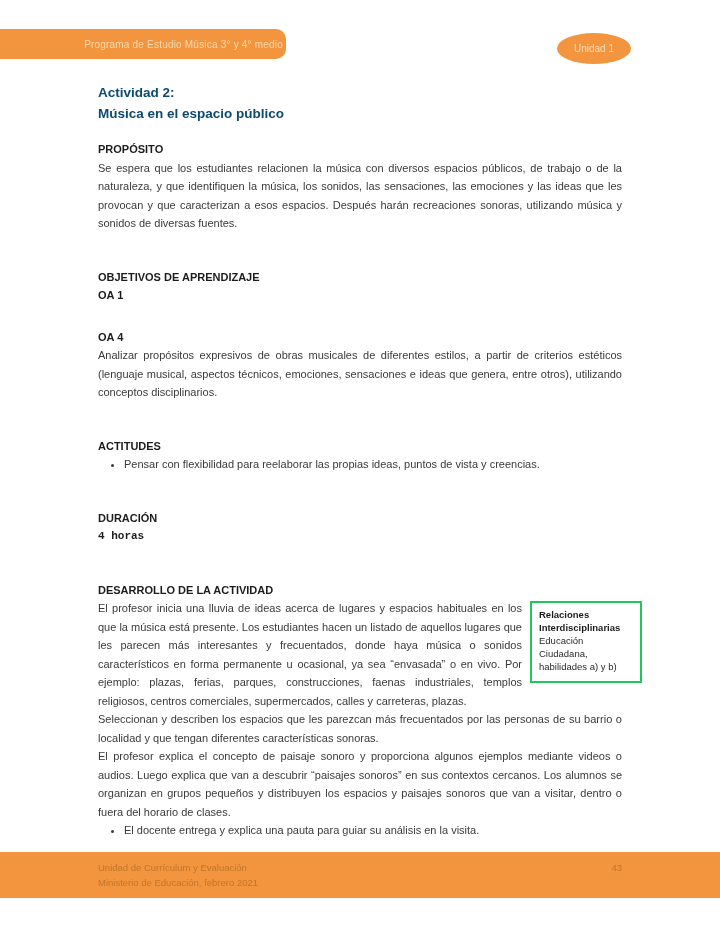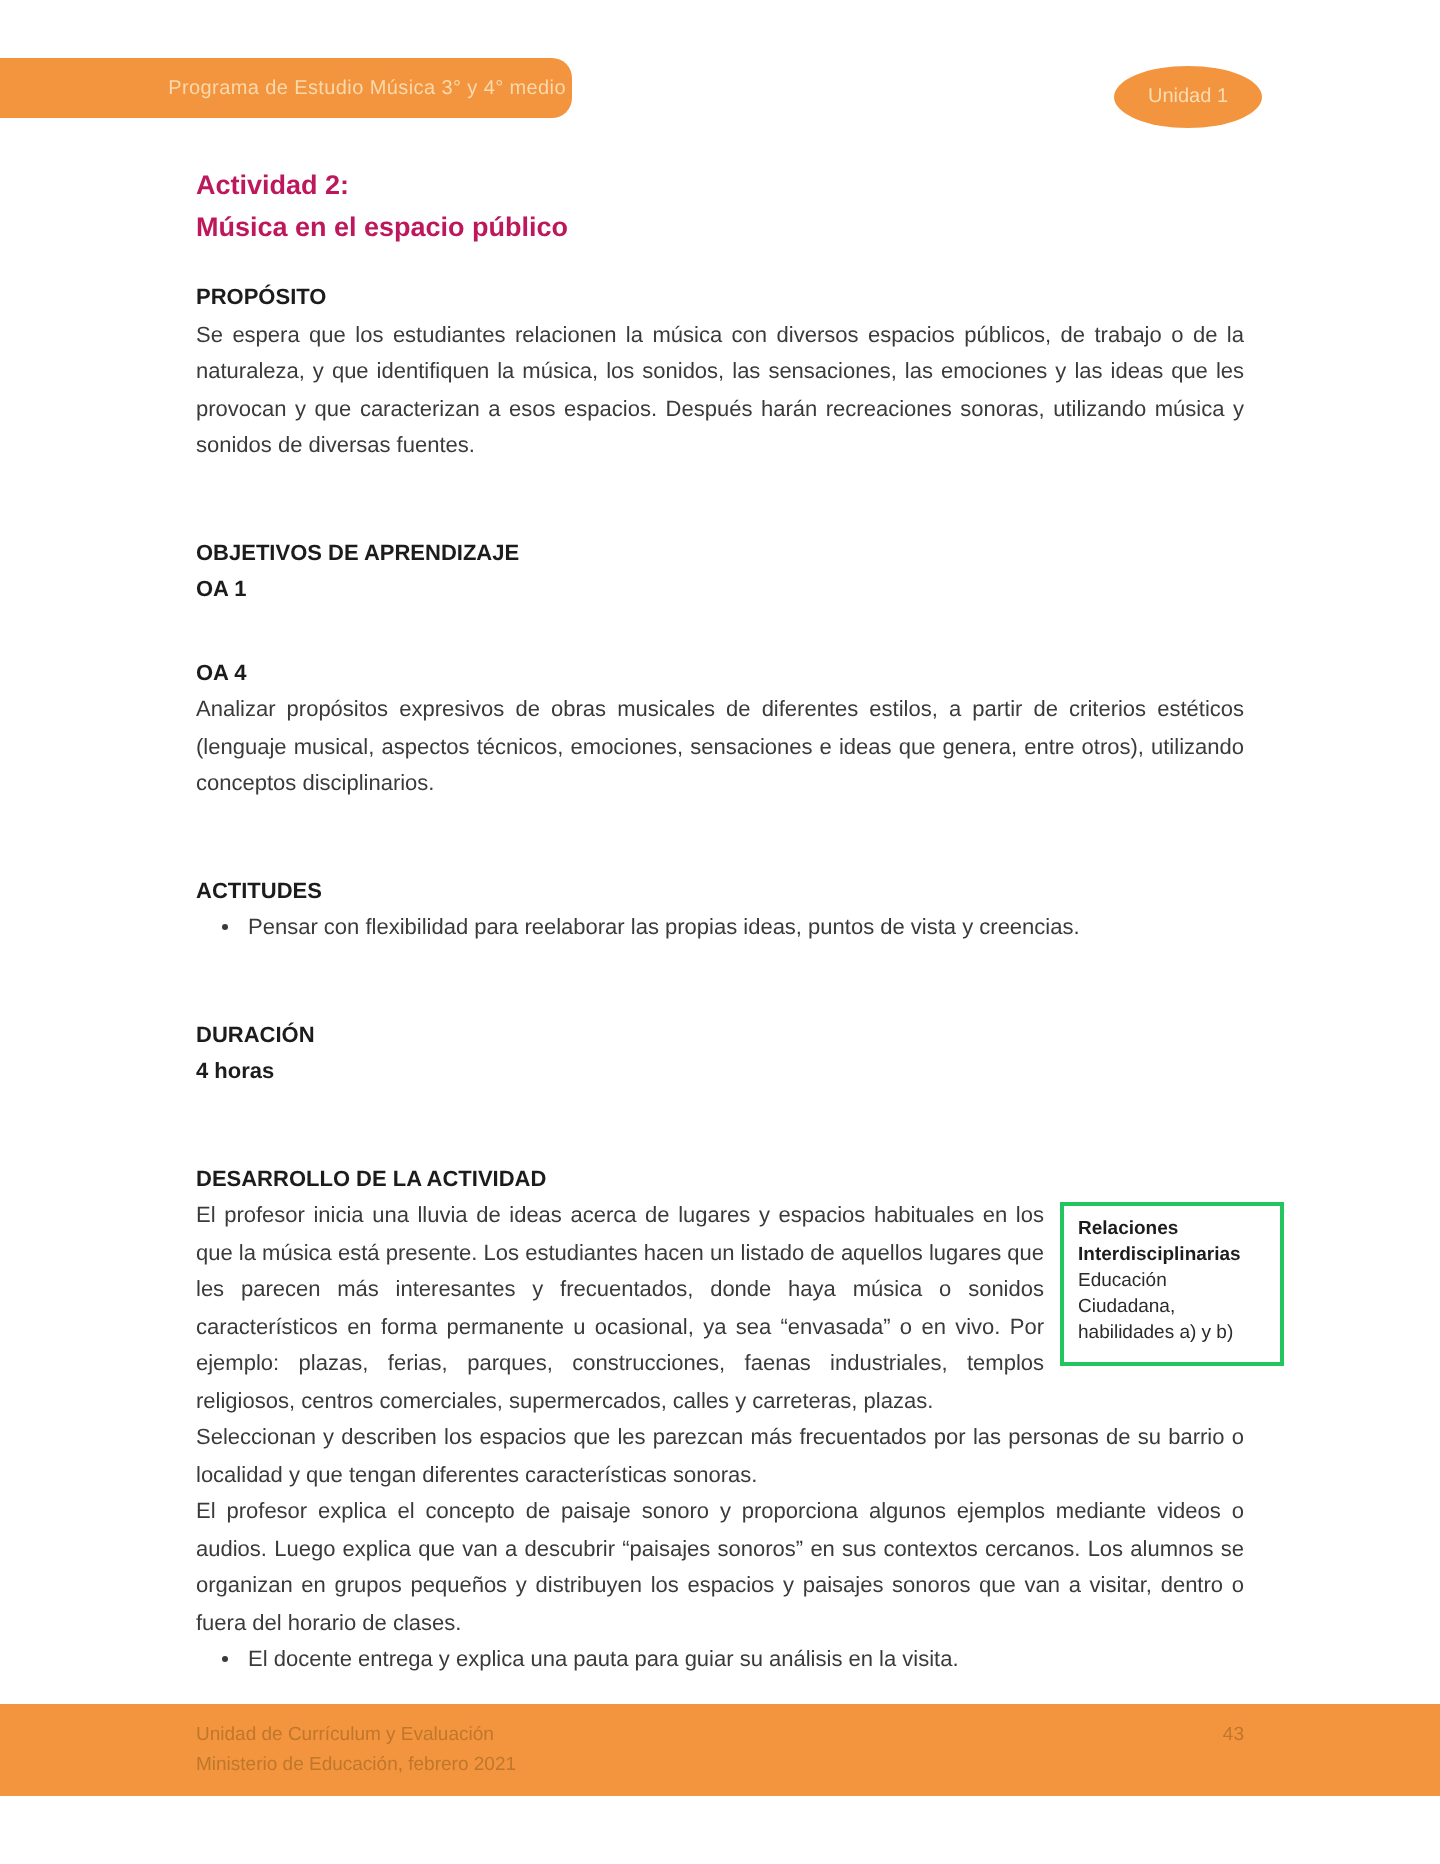--- a/index.html
+++ b/index.html
@@ -27,36 +27,36 @@
     background:#f2953e;
     border-radius:50%;
     display:flex; align-items:center; justify-content:center;
     color:#fbdcb3; font-size:10px;
   }
   
   .content {
     position:absolute; left:98px; top:82px; width:524px;
   }
   .doc-title {
-    color:#be185d; font-weight:bold; font-size:13.5px; line-height:21px;
+    color:#0c4a6e; font-weight:bold; font-size:13.5px; line-height:21px;
     margin-bottom:16px;
   }
   .sec-heading {
     color:#1c1c1c; font-weight:bold; font-size:11px; line-height:18.5px;
     margin-top:35px;
   }
   .sec-heading.first { margin-top:8px; }
   .sub-heading {
     color:#1c1c1c; font-weight:bold; font-size:11px; line-height:18.5px;
   }
   .sub-heading.gap { margin-top:23px; }
   .body-text {
     font-size:11px; line-height:18.5px; text-align:justify; color:#3a3a3a;
   }
-  .bold-line { font-weight:bold; color:#1c1c1c; font-size:11px; line-height:18.5px; }
+  .bold-line { font-weight:bold; color:#1c1c1c; font-size:11px; line-height:18.5px;font-family:Liberation Mono, monospace; }
   ul.doc-list { list-style:disc; padding-left:26px; margin:0; }
   ul.doc-list li {
     font-size:11px; line-height:18.5px; text-align:justify; color:#3a3a3a;
   }
   
   .desarrollo { position:relative; }
   .narrow-para { width:424px; }
   .side-box {
     position:absolute; top:20px; right:-20px;
     width:112px;

